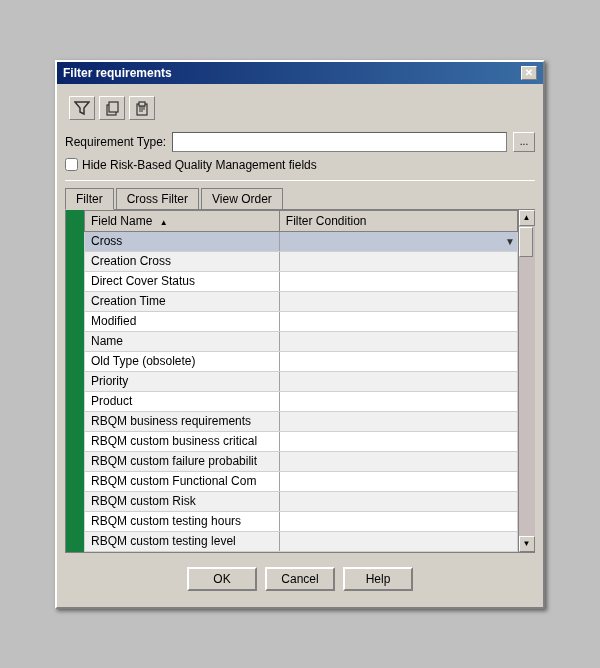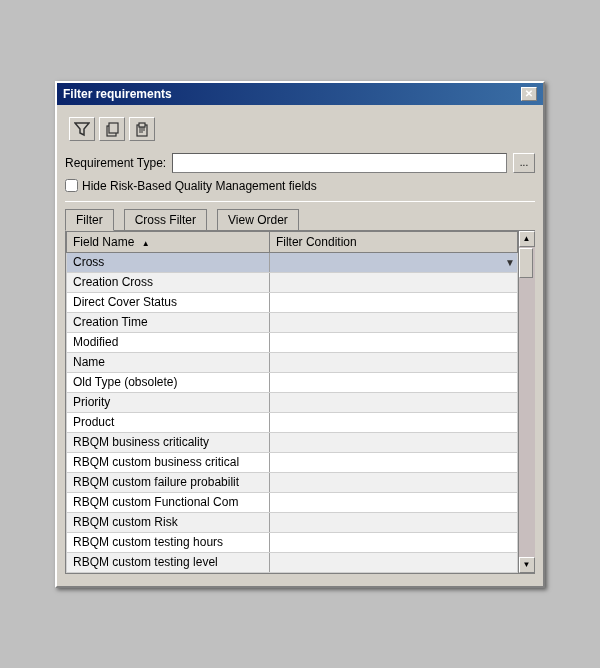--- a/index.html
+++ b/index.html
@@ -128,21 +128,21 @@
       margin-bottom: 8px;
       font-size: 12px;
     }
 
     .tabs-container {
       margin-bottom: 4px;
     }
 
     .tabs {
       display: flex;
-      gap: 10px;
+      gap: 2px;
       margin-bottom: 0;
     }
 
     .tab {
       padding: 3px 10px;
       background: #d4d0c8;
       border: 1px solid #808080;
       border-bottom: none;
       cursor: pointer;
       font-size: 12px;
@@ -154,20 +154,21 @@
       background: #d4d0c8;
       border-bottom: 1px solid #d4d0c8;
       font-weight: normal;
       z-index: 1;
     }
 
     .tab-content {
       border: 1px solid #808080;
       background: #15803d;
       position: relative;
+      padding-left: 18px;
     }
 
     .table-container {
       overflow: hidden;
       position: relative;
     }
 
     .filter-table {
       width: 100%;
       border-collapse: collapse;
@@ -418,21 +419,21 @@
                   </tr>
                   <tr>
                     <td class="field-cell">Priority</td>
                     <td class="cond-cell"></td>
                   </tr>
                   <tr>
                     <td class="field-cell">Product</td>
                     <td class="cond-cell"></td>
                   </tr>
                   <tr>
-                    <td class="field-cell">RBQM business criticality</td>
+                    <td class="field-cell">RBQM business requirements</td>
                     <td class="cond-cell"></td>
                   </tr>
                   <tr>
                     <td class="field-cell">RBQM custom business critical</td>
                     <td class="cond-cell"></td>
                   </tr>
                   <tr>
                     <td class="field-cell">RBQM custom failure probabilit</td>
                     <td class="cond-cell"></td>
                   </tr>
@@ -460,15 +461,20 @@
             <div class="scroll-btn">▲</div>
             <div class="scroll-track">
               <div class="scroll-thumb"></div>
             </div>
             <div class="scroll-btn">▼</div>
           </div>
         </div>
       </div>
     </div>
 
+    <div class="bottom-buttons">
+      <button class="dialog-btn">OK</button>
+      <button class="dialog-btn">Cancel</button>
+      <button class="dialog-btn">Help</button>
+    </div>
 
   </div>
 </div>
 
 </body></html>

